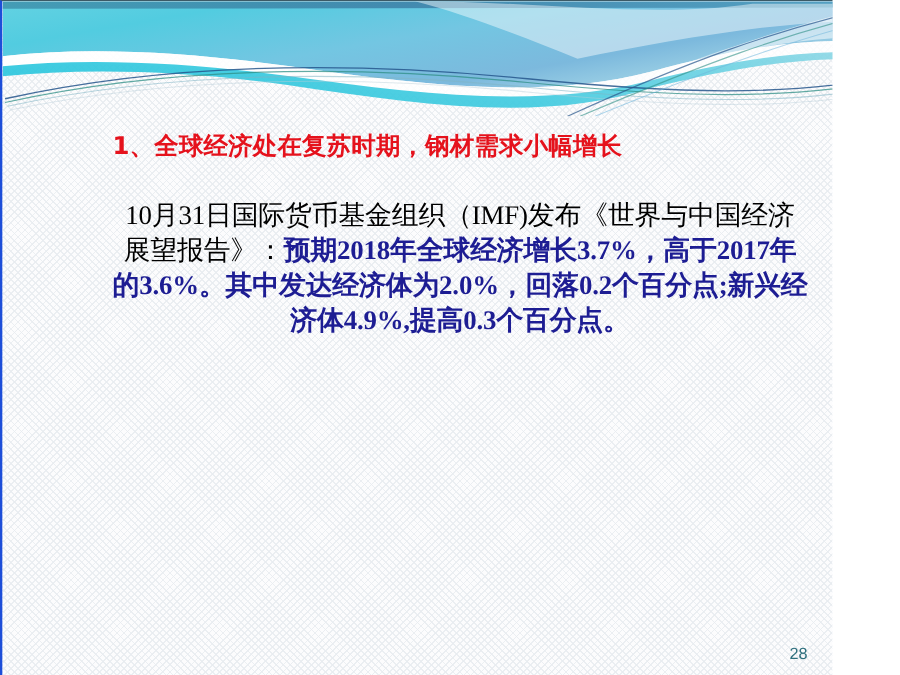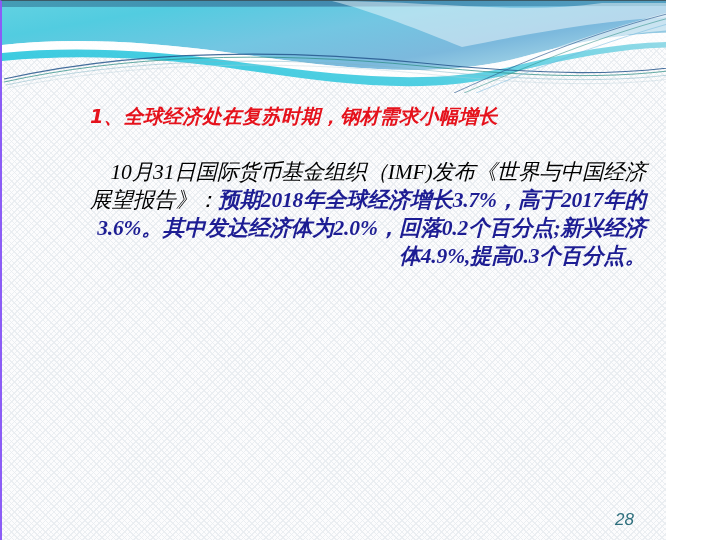--- a/index.html
+++ b/index.html
@@ -8,24 +8,23 @@
     padding: 0;
     background: #ffffff;
   }
   #slide {
     position: relative;
     width: 666px;
     height: 540px;
     overflow: hidden;
     background: #ffffff;
     font-family: "Liberation Serif", "DejaVu Serif", serif;
-    border-left: 2px solid #8b5cf6;
+    border-left: 2px solid #1d4ed8;
     border-top: 1px solid #3c5a66;
     box-sizing: border-box;
-    font-style: italic;
   }
   
   #texture {
     position: absolute;
     inset: 0;
     z-index: 1;
     pointer-events: none;
     background-color: #fcfcfd;
     background-image:
       repeating-linear-gradient(45deg,  rgba(232,236,240,0.85) 0 1px, rgba(255,255,255,0) 1px 4px),
@@ -54,42 +53,42 @@
     line-height: 1.25;
     margin: 0 0 30px 0;
     white-space: nowrap;
   }
   .para {
     margin: 0 0 36px 0;
     font-size: 21.5px;
     line-height: 1.30;
     letter-spacing: -0.15px;
     color: #000000;
-    text-align: right;
+    text-align: center;
   }
   .para:last-child { margin-bottom: 0; }
   .t-plain {
     color: #000000;
     font-weight: normal;
   }
   .t-blue {
     color: #1d1d93;
     font-weight: bold;
   }
   .t-red {
     color: #e1111b;
     font-weight: bold;
   }
   #page-number {
     position: absolute;
     z-index: 6;
-    right: 32px;
+    right: 20px;
     bottom: 10px;
     font-family: "Liberation Sans", "DejaVu Sans", sans-serif;
-    font-size: 17px;
+    font-size: 13px;
     color: #2e6f7d;
   }
 </style>
 </head>
 <body>
 
 <div id="slide">
 
   <div id="texture"></div>
 

